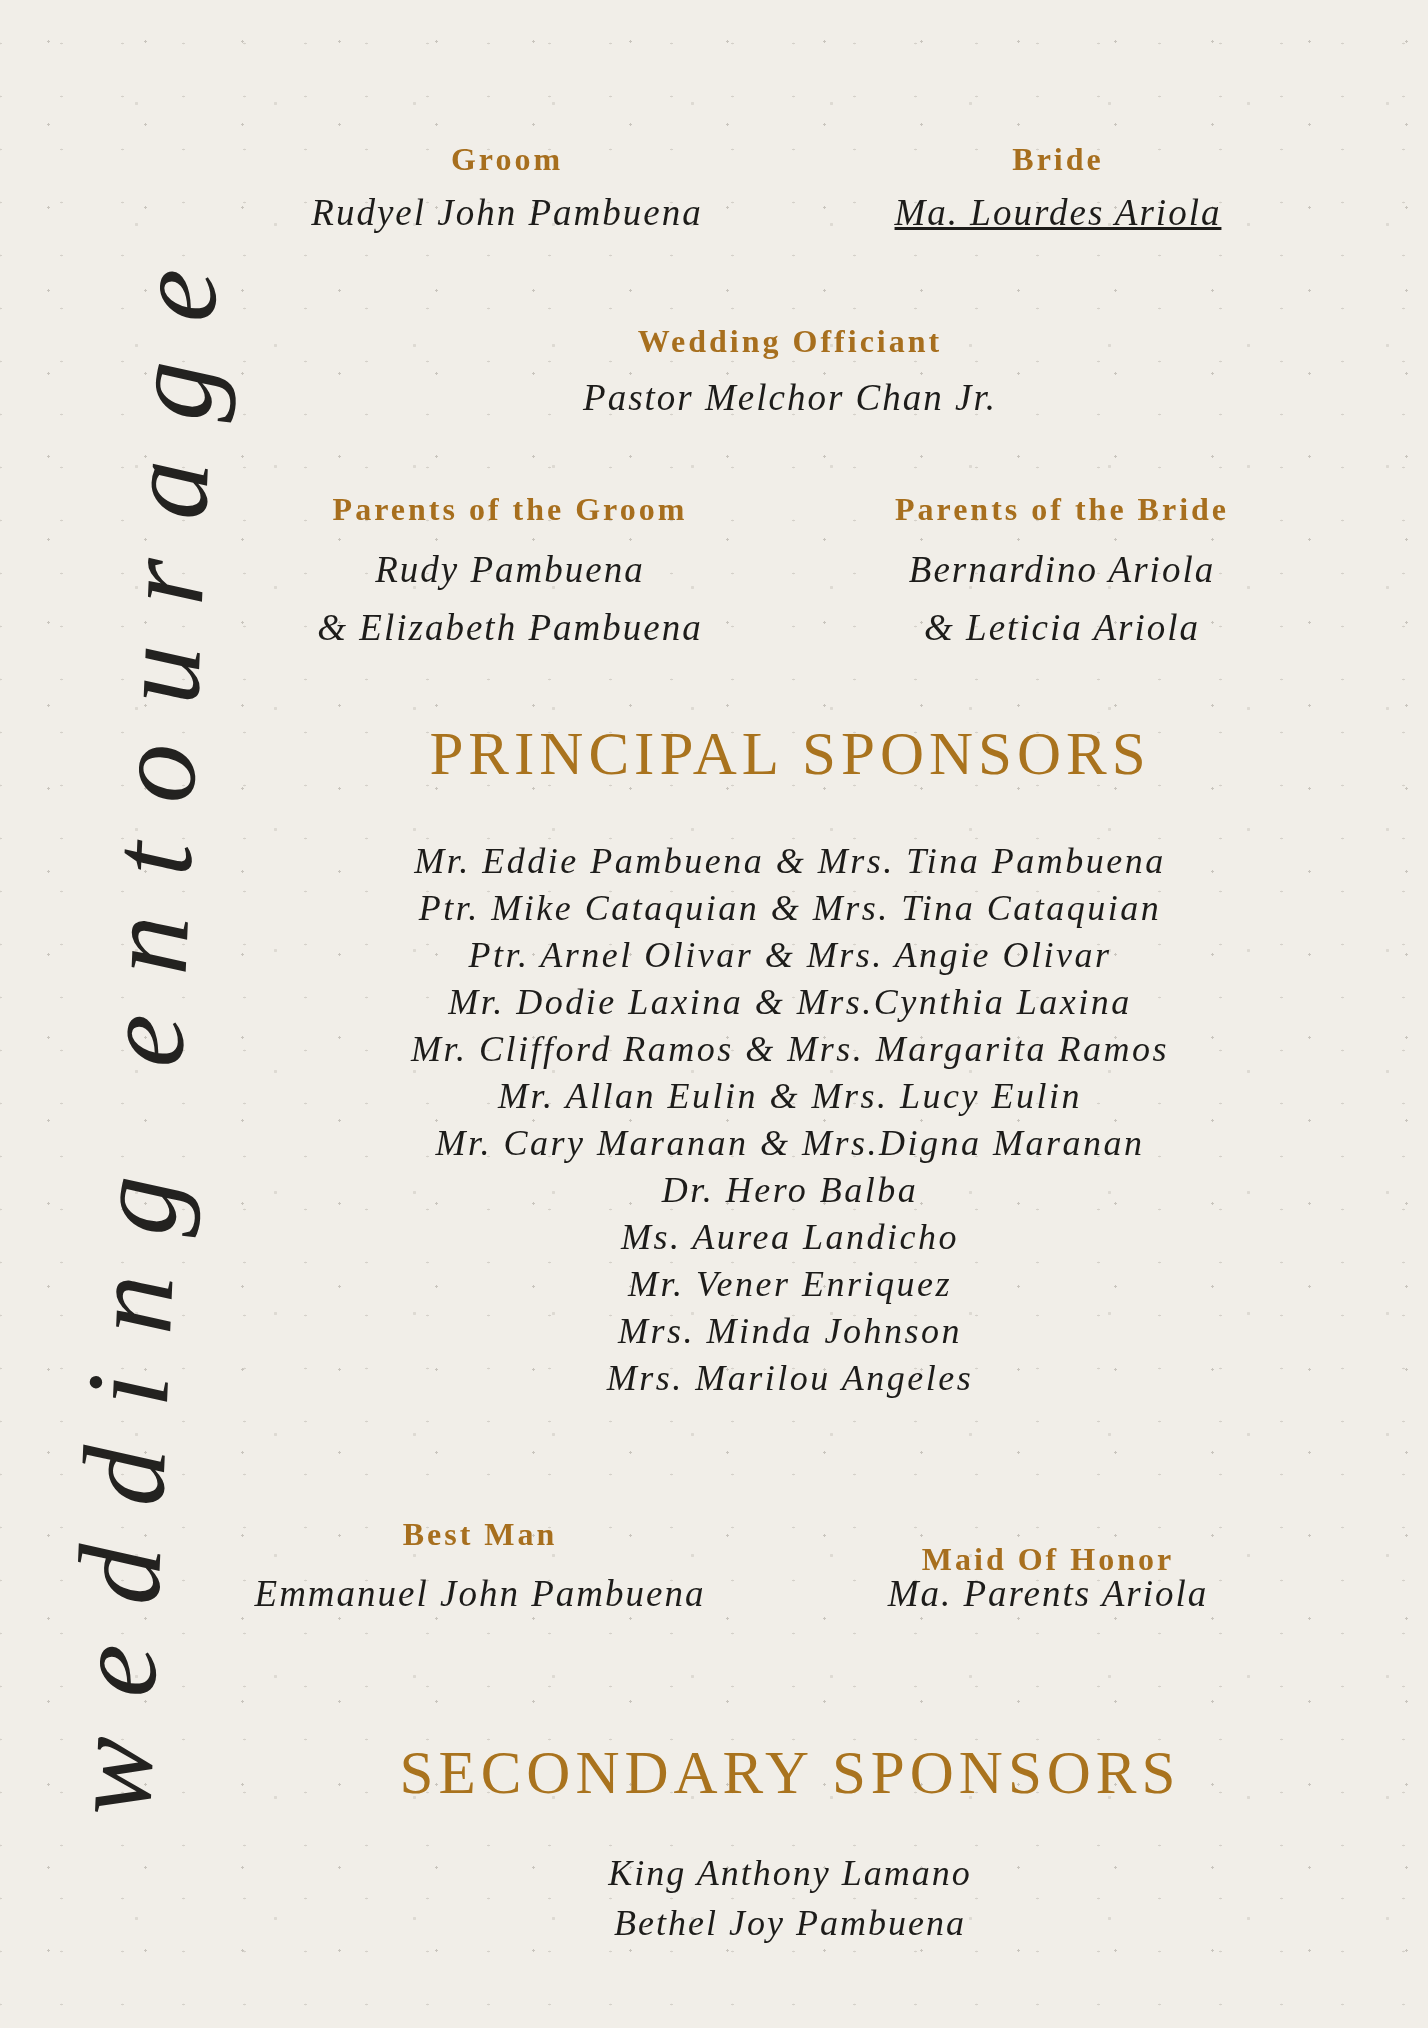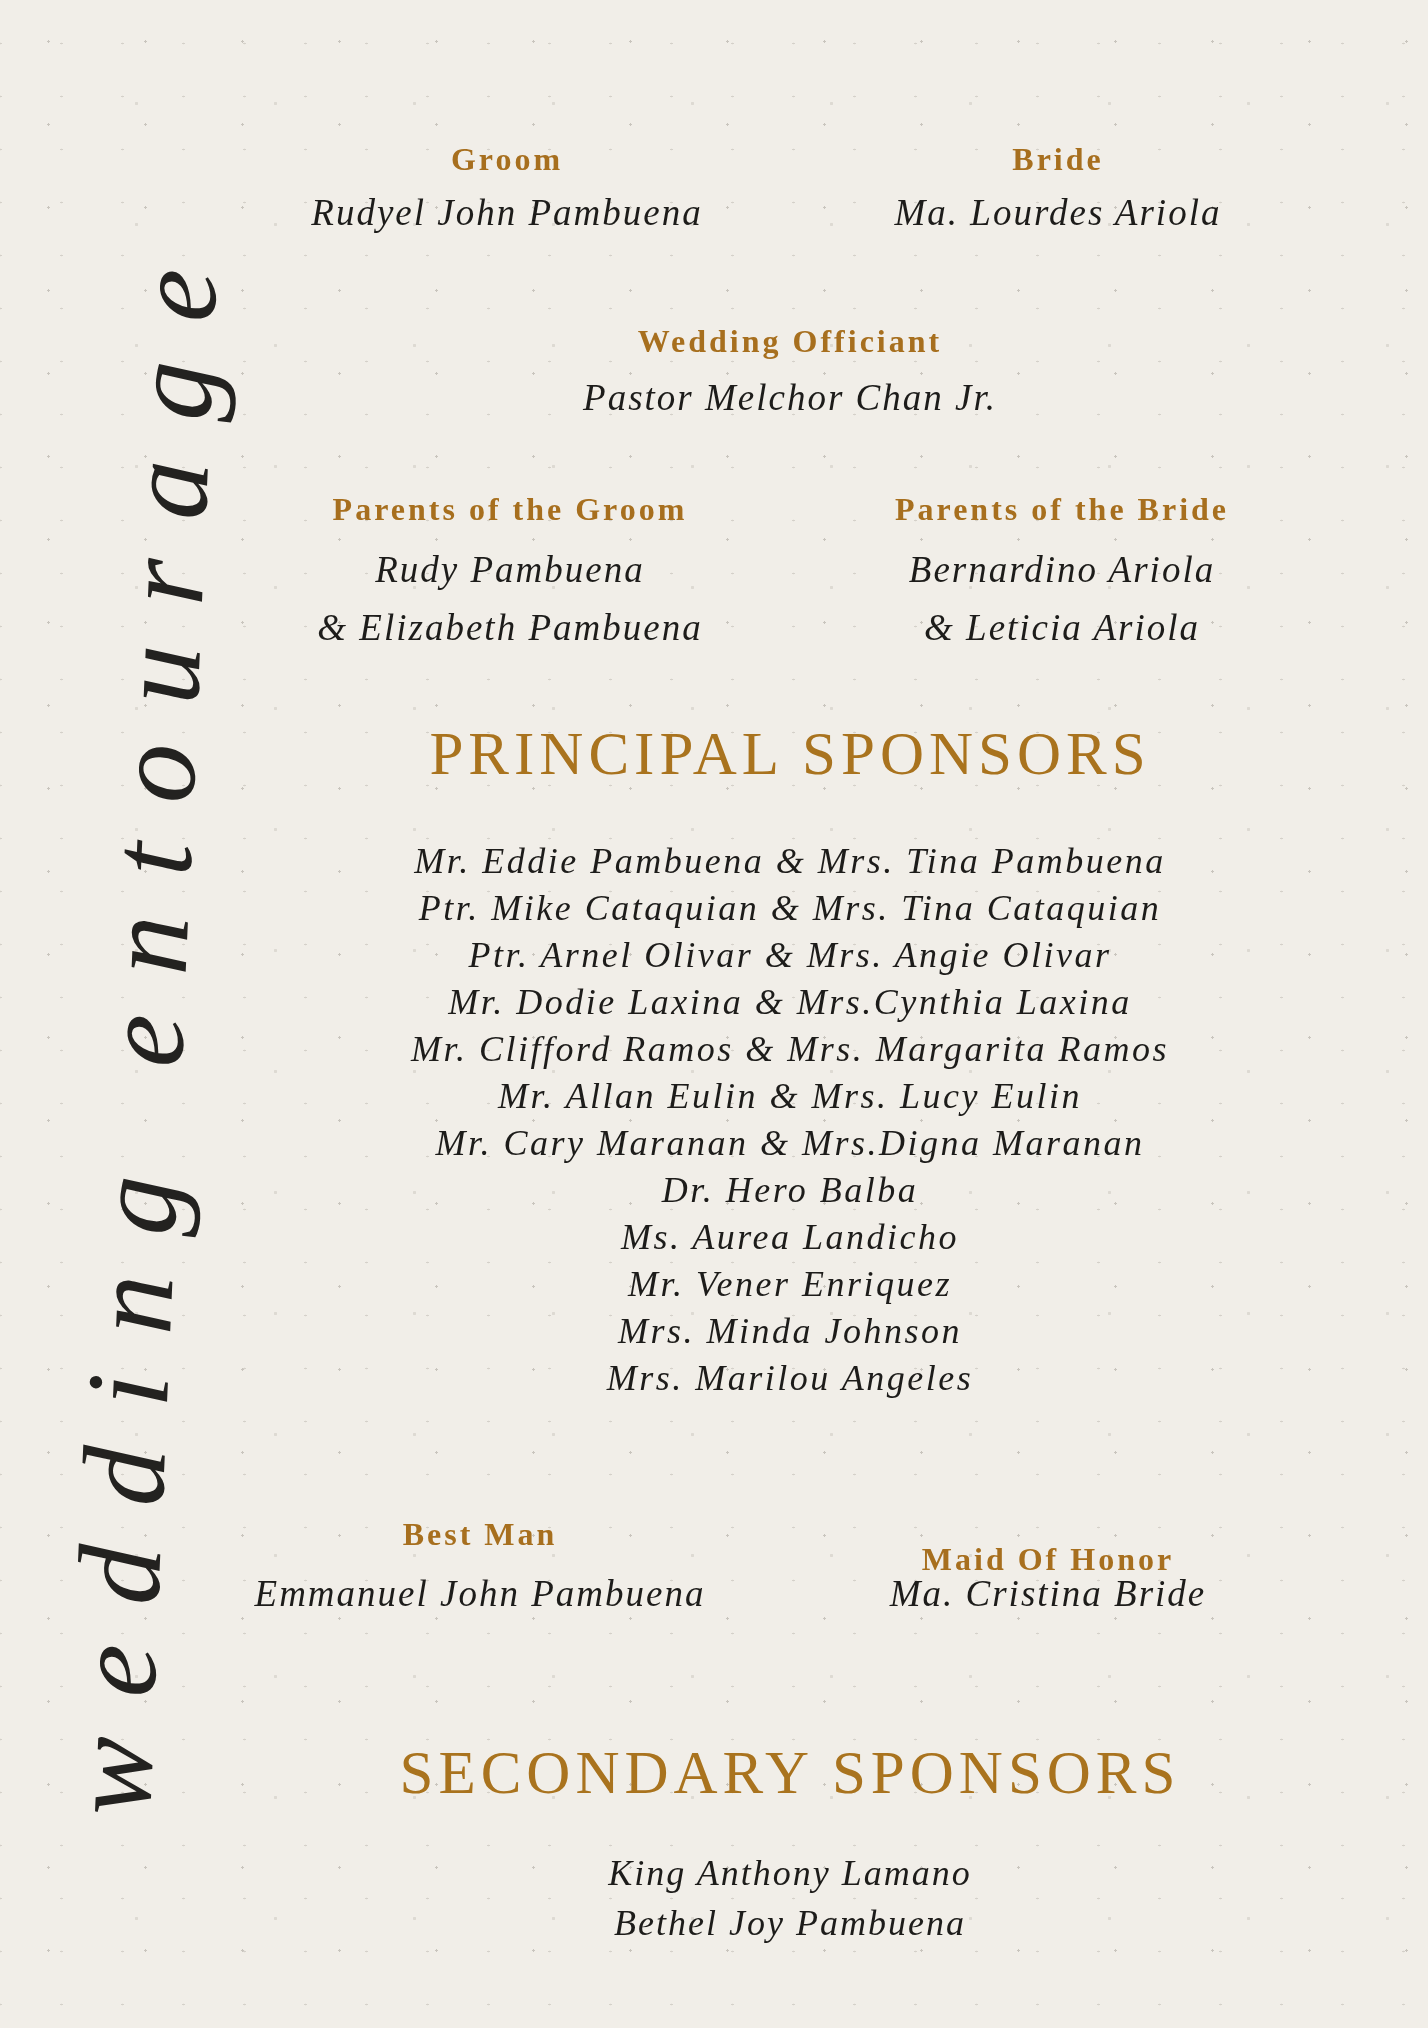--- a/index.html
+++ b/index.html
@@ -73,21 +73,21 @@
 <body>
 
 <div class="page">
 
   <div class="vertical-script">wedding entourage</div>
 
   <div class="abs label" style="left:207px;top:142px;width:600px;">Groom</div>
   <div class="abs name" style="left:207px;top:191px;width:600px;">Rudyel John Pambuena</div>
 
   <div class="abs label" style="left:758px;top:142px;width:600px;">Bride</div>
-  <div class="abs name" style="left:758px;top:191px;width:600px;">Ma. Lourdes Ariola</div>
+  <div class="abs name" style="left:758px;top:191px;width:600px;text-decoration:underline;">Ma. Lourdes Ariola</div>
 
   <div class="abs label" style="left:490px;top:324px;width:600px;">Wedding Officiant</div>
   <div class="abs label" style="left:210px;top:492px;width:600px;">Parents of the Groom</div>
 
   <div class="abs name" style="left:490px;top:376px;width:600px;">Pastor Melchor Chan Jr.</div>
   <div class="abs name" style="left:210px;top:548px;width:600px;">Rudy Pambuena</div>
   <div class="abs name" style="left:210px;top:606px;width:600px;">&amp; Elizabeth Pambuena</div>
 
   <div class="abs label" style="left:762px;top:492px;width:600px;">Parents of the Bride</div>
   <div class="abs name" style="left:762px;top:548px;width:600px;">Bernardino Ariola</div>
@@ -107,21 +107,21 @@
       <div class="sponsor-line">Ms. Aurea Landicho</div>
       <div class="sponsor-line">Mr. Vener Enriquez</div>
       <div class="sponsor-line">Mrs. Minda Johnson</div>
       <div class="sponsor-line">Mrs. Marilou Angeles</div>
     </div>
 
   <div class="abs label" style="left:180px;top:1517px;width:600px;">Best Man</div>
   <div class="abs name" style="left:180px;top:1572px;width:600px;">Emmanuel John Pambuena</div>
 
   <div class="abs label" style="left:748px;top:1517px;width:600px;margin-top:25px;">Maid Of Honor</div>
-  <div class="abs name" style="left:748px;top:1572px;width:600px;">Ma. Cristina Bride</div>
+  <div class="abs name" style="left:748px;top:1572px;width:600px;">Ma. Parents Ariola</div>
 
   <div class="abs big-title" style="left:290px;top:1739px;width:1000px;">SECONDARY SPONSORS</div>
 
   <div class="abs secondary-list" style="left:290px;top:1848px;width:1000px;">
       <div class="sponsor-line">King Anthony Lamano</div>
       <div class="sponsor-line">Bethel Joy Pambuena</div>
     </div>
 
 </div>
 

